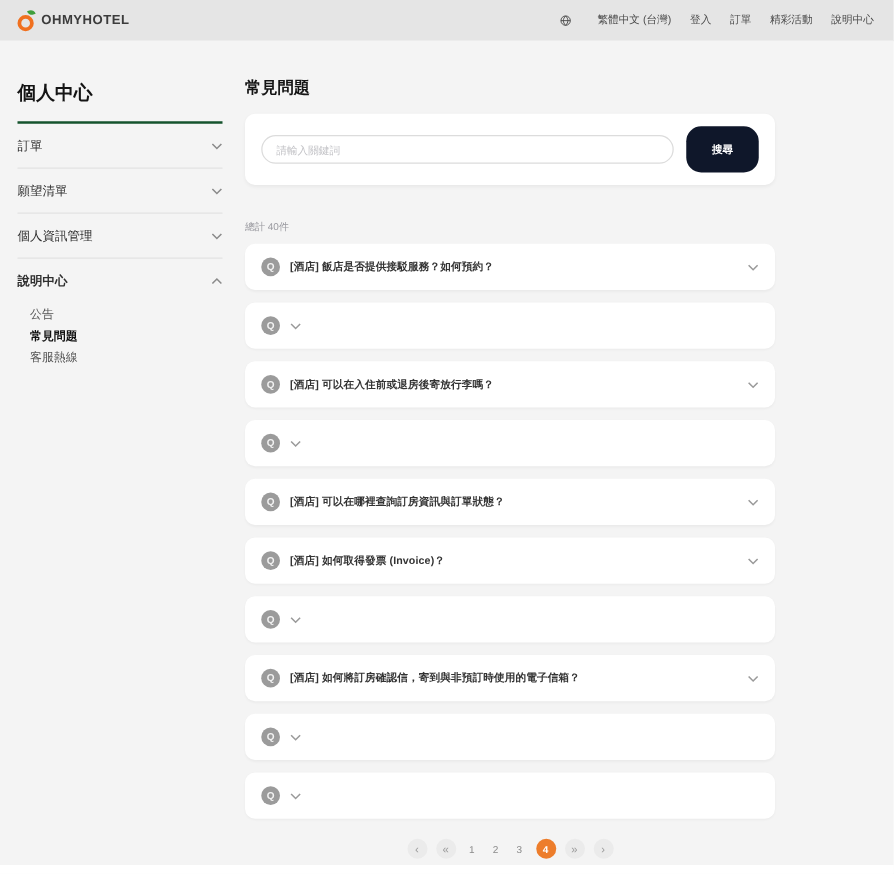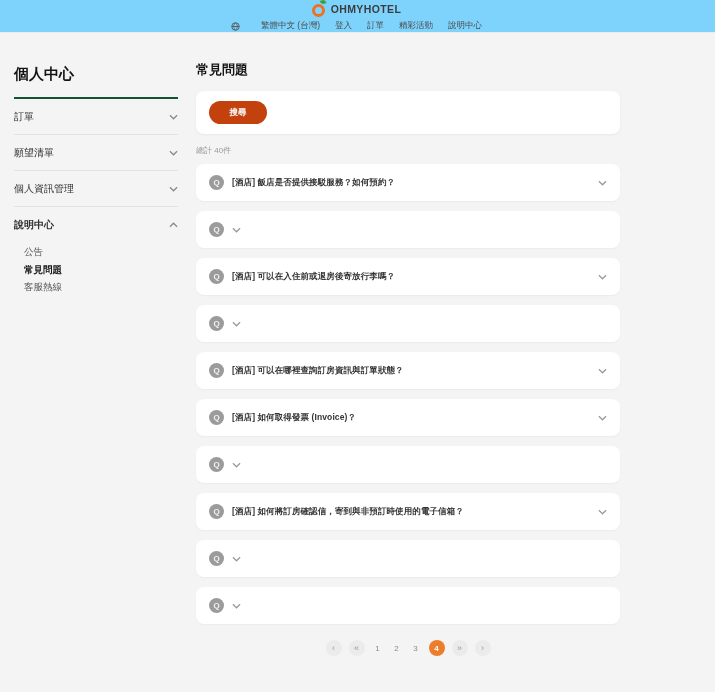--- a/index.html
+++ b/index.html
@@ -8,27 +8,26 @@
     height: 699px;
     background: #ffffff;
     font-family: "Liberation Sans", sans-serif;
     color: #333;
     overflow: hidden;
   }
 
   
   .header {
     height: 33px;
-    background: #7dd3fc;
+    background: #e5e5e5;
     border-bottom: 1px solid #ececec;
     display: flex;
     align-items: center;
     justify-content: space-between;
     padding: 0 16px 0 14px;
-    flex-direction: column;
   }
   .logo { display: flex; align-items: center; gap: 4px; cursor: pointer; }
   .logo-mark { position: relative; width: 15px; height: 15px; margin-top: 2px; }
   .logo-ring {
     position: absolute; left: 0; top: 2px;
     width: 13px; height: 13px;
     border: 3.2px solid #F0701F;
     border-radius: 50%;
   }
   .logo-leaf {
@@ -85,26 +84,26 @@
     display: flex; align-items: center; gap: 10px;
     box-shadow: 0 1px 3px rgba(0,0,0,0.05);
   }
   .search-input {
     flex: 1; height: 23px; border: 1px solid #dcdcdc; border-radius: 12px;
     padding: 0 11px; font-size: 8.5px; color: #333; outline: none;
     font-family: "Liberation Sans", sans-serif; background: #fff;
   }
   .search-input::placeholder { color: #c2c2c6; }
   .search-btn {
-    width: 58px; height: 23px; border: none; border-radius: 12px;
-    background: #c2410c; color: #fff; font-size: 8.5px; font-weight: bold;
+    width: 58px; height: 37px; border: none; border-radius: 12px;
+    background: #0f172a; color: #fff; font-size: 8.5px; font-weight: bold;
     cursor: pointer; font-family: "Liberation Sans", sans-serif;
   }
 
-  .total-label { font-size: 8px; color: #9a9aa0; margin: 11px 0 8px; }
+  .total-label { font-size: 8px; color: #9a9aa0; margin: 28px 0 8px; }
 
   .faq-card {
     background: #fff; border-radius: 8px; height: 37px; margin-bottom: 10px;
     display: flex; align-items: center; padding: 0 13px;
     box-shadow: 0 1px 2px rgba(0,0,0,0.04); cursor: pointer;
   }
   .q-icon {
     width: 15px; height: 15px; border-radius: 50%; background: #9b9b9b;
     color: #f2f2f2; font-size: 8px; font-weight: bold;
     display: flex; align-items: center; justify-content: center;
@@ -190,20 +189,21 @@
       <div class="side-sub-item">公告</div>
       <div class="side-sub-item active">常見問題</div>
       <div class="side-sub-item">客服熱線</div>
     </div>
   </div>
 
   <div class="main">
     <div class="main-title">常見問題</div>
 
     <div class="search-card">
+      <input class="search-input" type="text" placeholder="請輸入關鍵詞" style="">
       <button class="search-btn">搜尋</button>
     </div>
 
     <div class="total-label">總計 40件</div>
 
     <div class="faq-card">
       <span class="q-icon">Q</span>
       <span class="faq-q">[酒店] 飯店是否提供接駁服務？如何預約？</span>
       <svg class="chev" viewBox="0 0 10 6" fill="none" stroke="currentColor" stroke-width="1.4">
           <path d="M1 1l4 4 4-4"></path>

